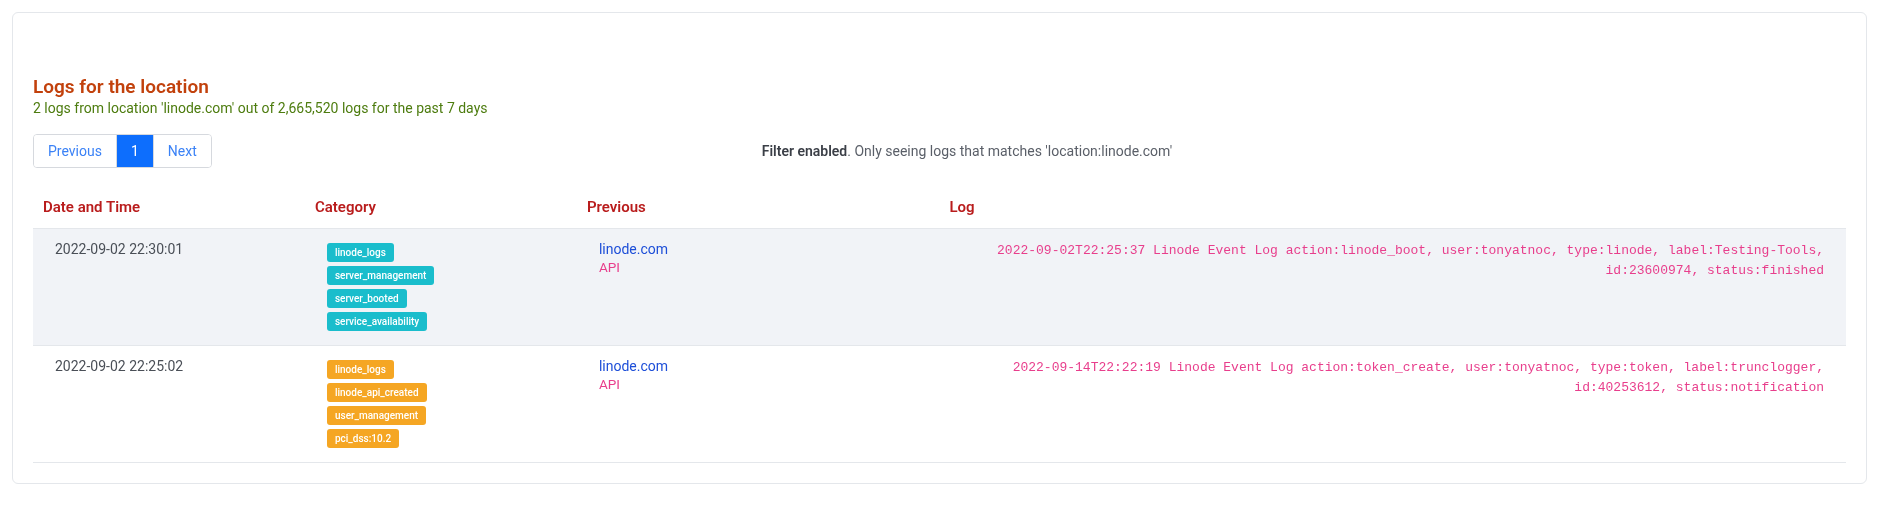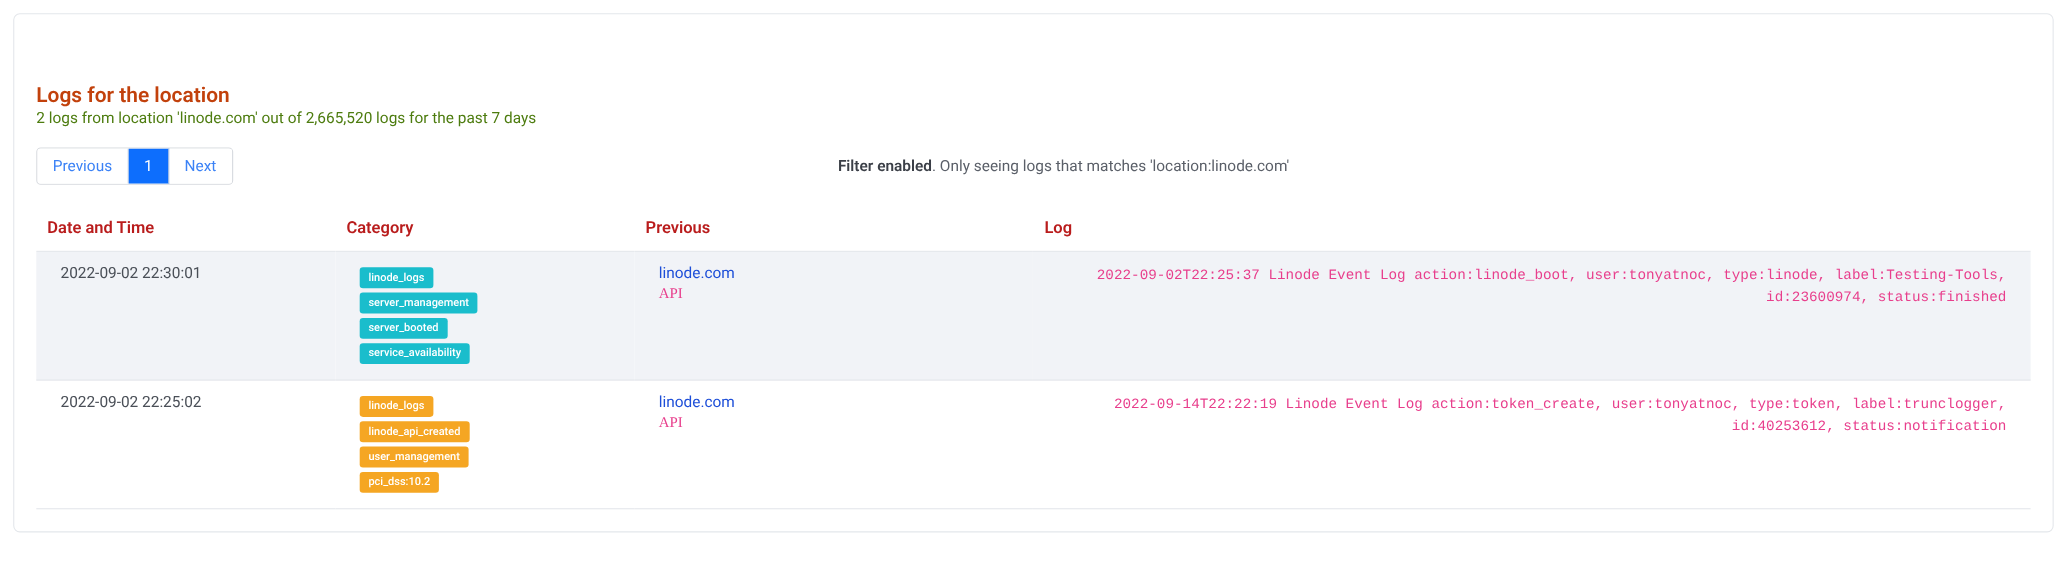--- a/index.html
+++ b/index.html
@@ -98,21 +98,21 @@
     font-size: 10px;
     font-weight: 500;
     padding: 4px 8px;
     border-radius: 3px;
     margin: 2px 2px 2px 0;
     white-space: nowrap;
   }
   .badge.teal   { background: #1abdcc; }
   .badge.orange { background: #f5a623; }
   .loc-main { color: #1d4ed8; }
-  .loc-sub  { color: #e83e8c; font-size: 13.5px; margin-top: 2px; font-family: Liberation Serif, serif; }
+  .loc-sub  { color: #e83e8c; font-size: 13.5px; margin-top: 2px; }
   .log-text {
     font-family: "SFMono-Regular", Consolas, "Liberation Mono", Menlo, monospace;
     color: #e83e8c;
     font-size: 13px;
     line-height: 1.55;
     word-break: break-word;
     text-align: right;
   }
 </style>
 </head>

